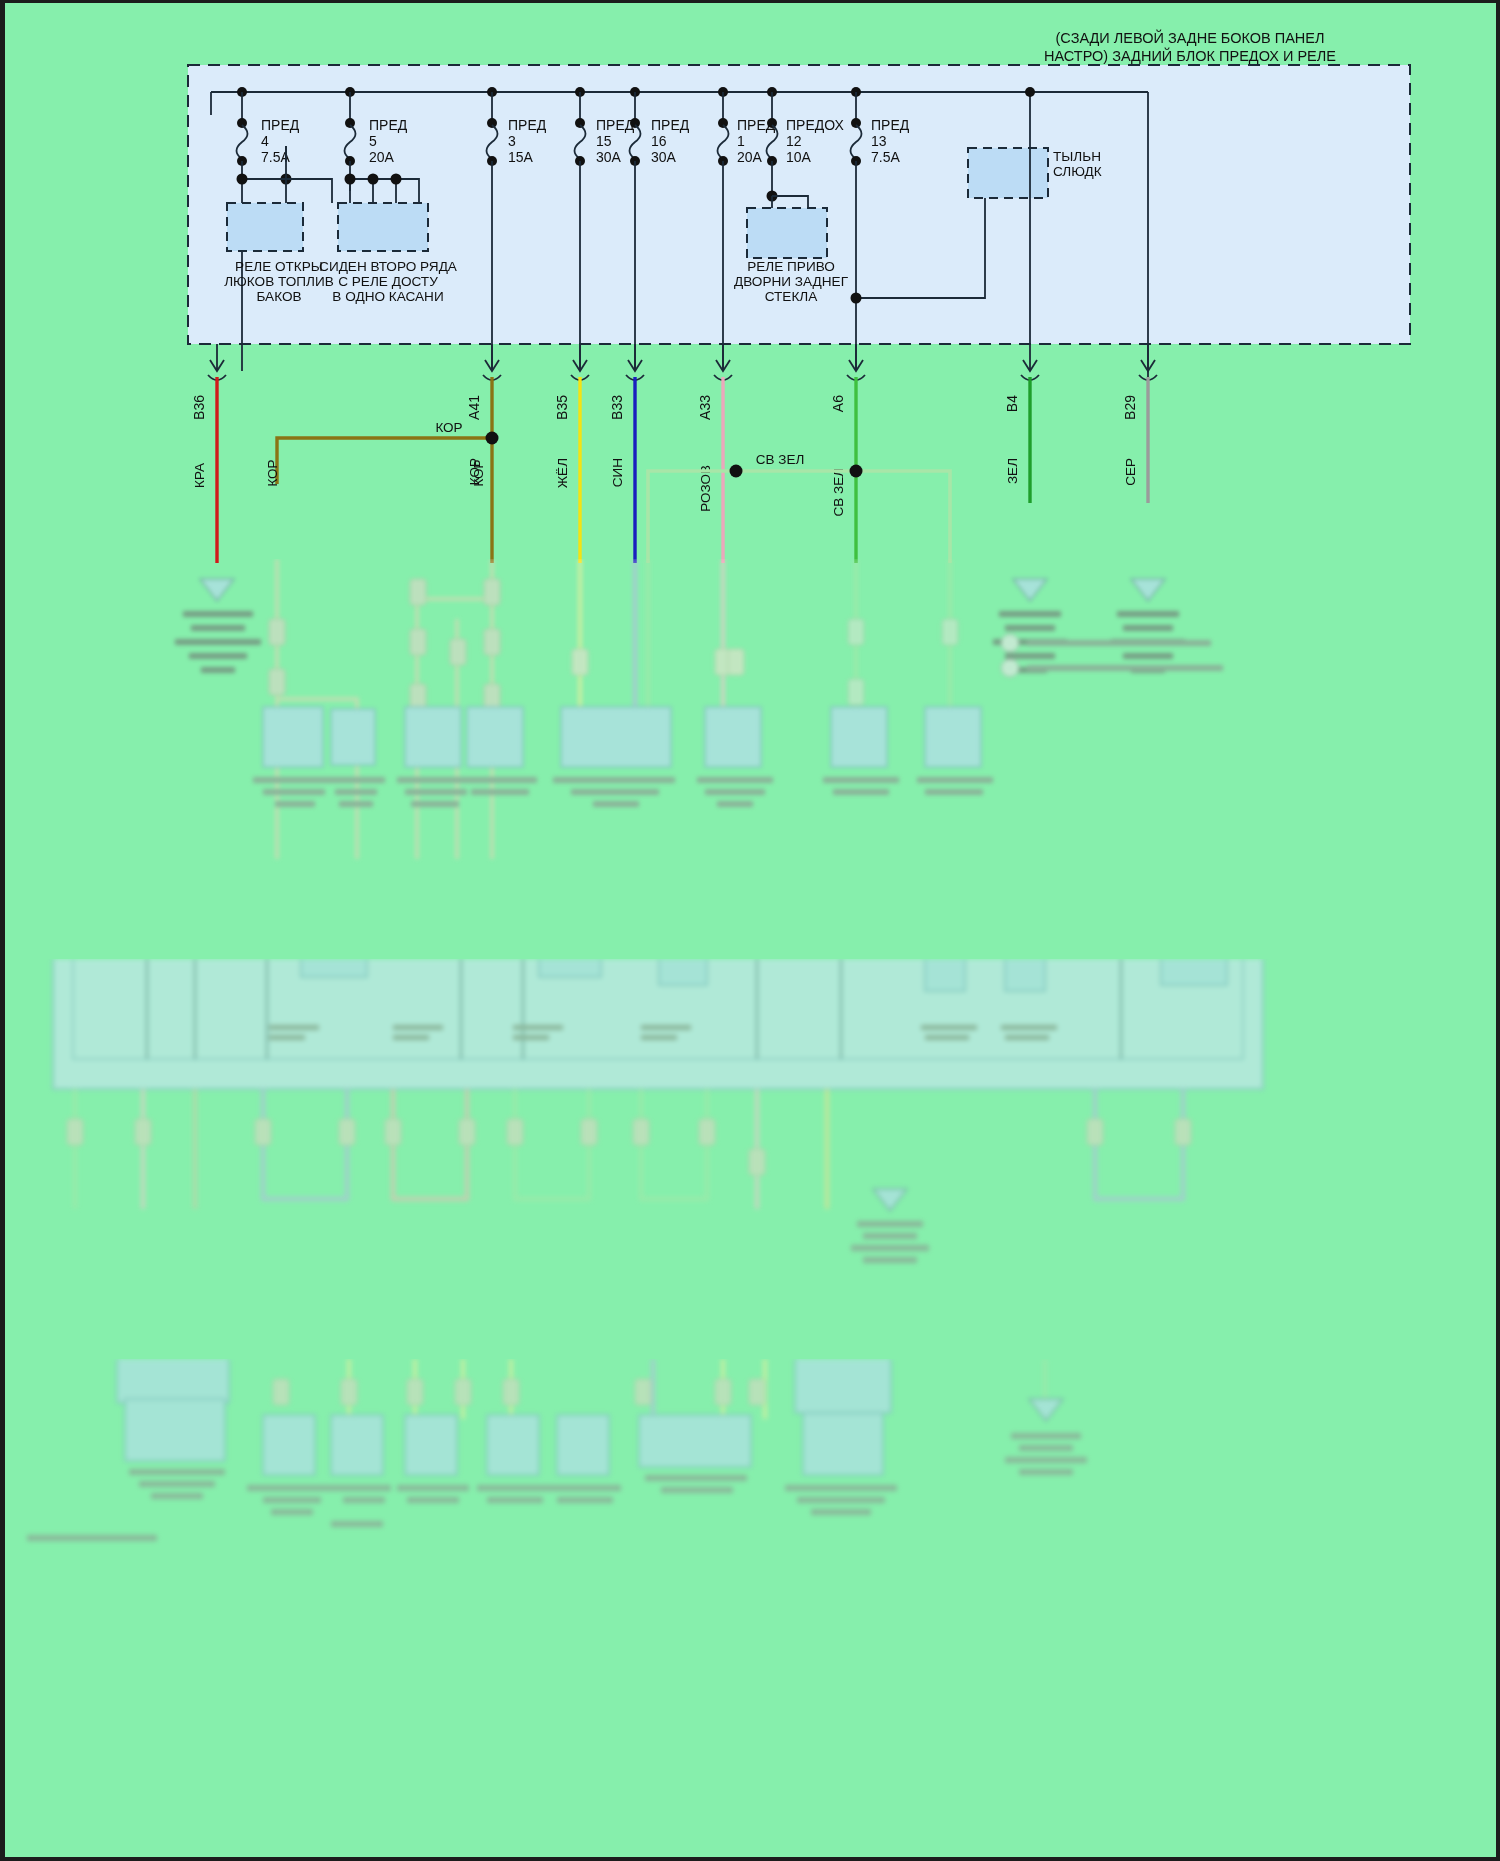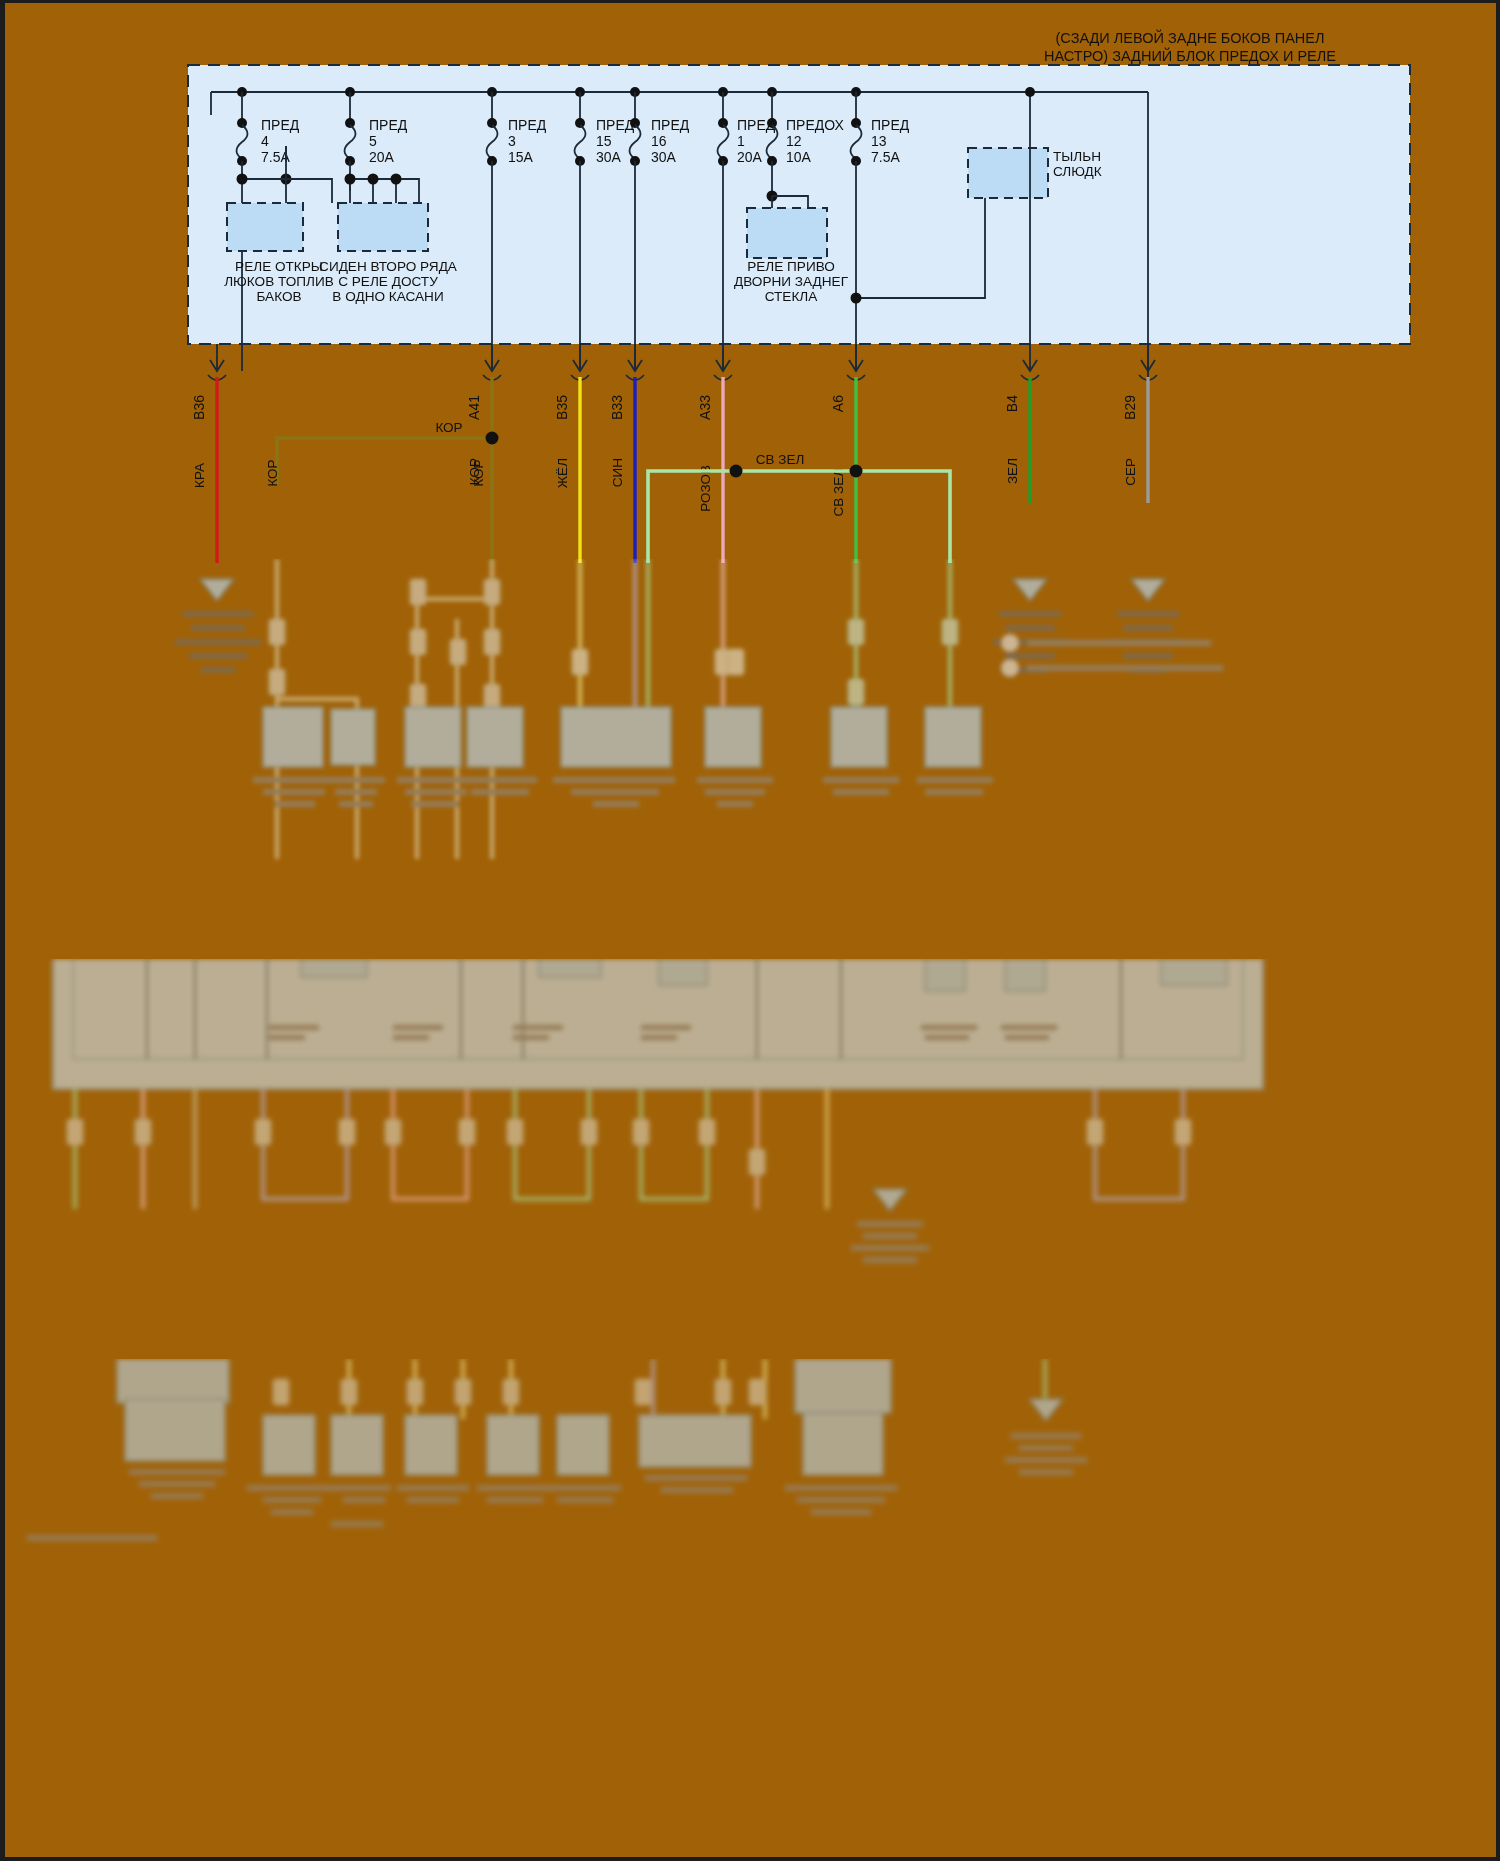--- a/index.html
+++ b/index.html
@@ -9,21 +9,21 @@
     font-family:"Liberation Sans","DejaVu Sans",sans-serif;
     color:#111;
   }
   #page{
     position:absolute;inset:0;
     border-left:5px solid #1c1c1c;
     border-right:4px solid #1c1c1c;
     border-top:3px solid #1c1c1c;
     border-bottom:4px solid #1c1c1c;
     box-sizing:border-box;
-    background:#a16207;
+    background:#86efac;
   }
   
   #sharp{position:absolute;left:0;top:0;width:1500px;height:560px;}
   
   .blurwrap{position:absolute;left:0;width:1500px;overflow:hidden;}
   #blur1{top:556px;height:400px;}
   #blur1 .inner{filter:blur(2.1px);opacity:.62;}
   #blur2{top:956px;height:400px;}
   #blur2 .inner{filter:blur(2.4px);opacity:.58;}
   #blur3{top:1356px;height:505px;}

